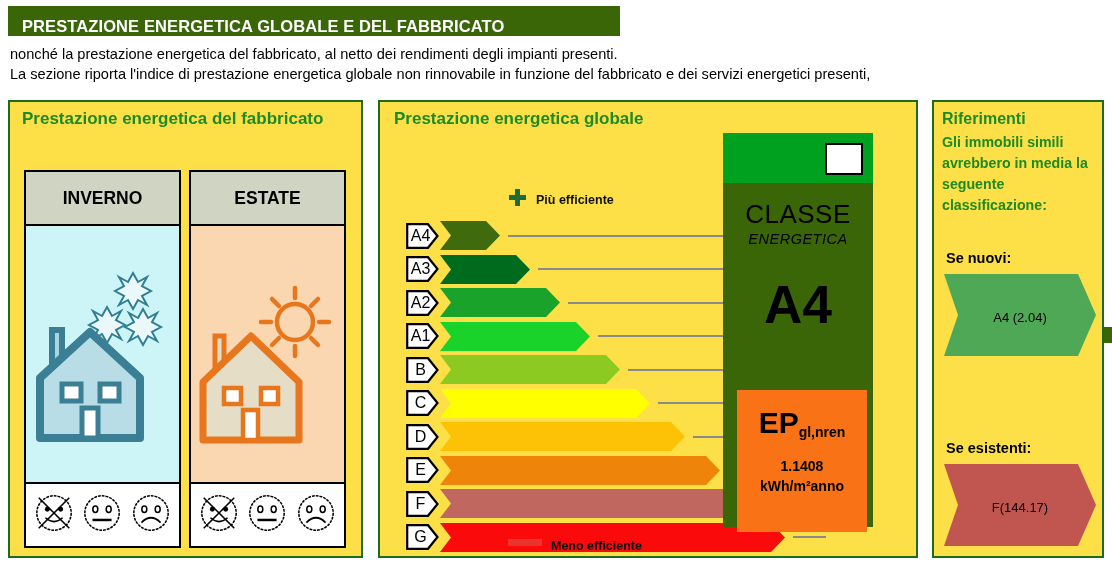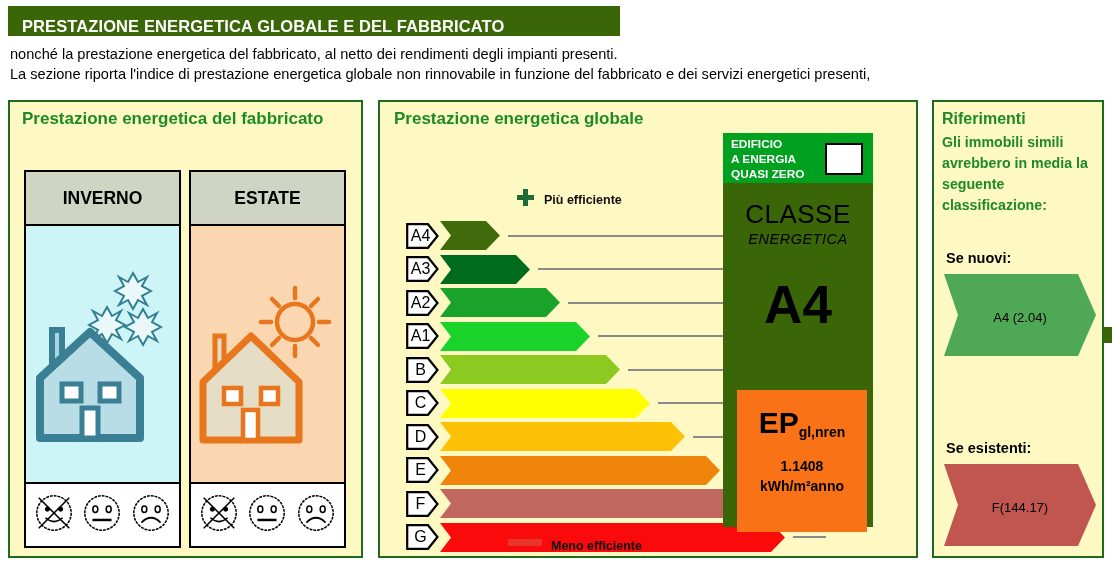--- a/index.html
+++ b/index.html
@@ -9,21 +9,21 @@
   .header-bar{position:absolute;left:8px;top:6px;width:612px;height:30px;background:#3a6608;
     display:flex;align-items:flex-end;}
   .header-bar .title{color:#ffffff;font-weight:bold;font-size:16.5px;letter-spacing:.1px;
     padding-left:14px;white-space:nowrap;}
 
   .intro{position:absolute;left:10px;top:44px;width:1086px;font-size:14.6px;color:#000;
     line-height:20px;}
   .intro div{white-space:nowrap;}
 
   
-  .panel{position:absolute;border:2px solid #1d6b1d;background:#fef9c3;box-sizing:border-box;}
+  .panel{position:absolute;border:2px solid #1d6b1d;background:#fde047;box-sizing:border-box;}
   #panel-fabbricato{left:8px;top:100px;width:355px;height:458px;}
   #panel-globale{left:378px;top:100px;width:540px;height:458px;}
   #panel-riferimenti{left:932px;top:100px;width:172px;height:458px;}
 
   .panel-title{color:#1d8a26;font-weight:bold;font-size:17px;line-height:21px;}
   #panel-fabbricato .panel-title{position:absolute;left:12px;top:6px;width:320px;}
   #panel-globale .panel-title{position:absolute;left:14px;top:6px;}
   #panel-riferimenti .panel-title{position:absolute;left:8px;top:6px;font-size:16px;}
 
   
@@ -33,21 +33,21 @@
     display:flex;align-items:center;justify-content:center;font-weight:bold;font-size:17.5px;color:#000;}
   .season-body{height:256px;position:relative;border-bottom:2px solid #000;}
   .season-body.winter{background:#cdf5f7;}
   .season-body.summer{background:#fad7b0;}
   .season-faces{height:62px;display:flex;align-items:center;justify-content:space-around;background:#fff;padding:0 4px;}
 
   .house-wrap{position:absolute;left:0;top:0;width:100%;height:100%;}
 
   
   .scale{position:absolute;left:26px;top:118px;width:420px;}
-  .plus-legend{position:absolute;left:136px;top:86px;display:flex;align-items:center;gap:9px;text-align:right;}
+  .plus-legend{position:absolute;left:128px;top:86px;display:flex;align-items:center;gap:9px;text-align:right;}
   .plus-legend .lbl{font-size:12.5px;font-weight:bold;color:#111;}
   .minus-legend{position:absolute;left:128px;top:437px;display:flex;align-items:flex-start;gap:9px;}
   .minus-legend .lbl{font-size:12.5px;font-weight:bold;color:#111;}
   .minus-bar{width:34px;height:7px;background:#e8342b;}
 
   .row{position:relative;height:31px;margin-bottom:2.5px;display:flex;align-items:center;}
   .tag{width:33px;height:26px;position:relative;flex:0 0 auto;}
   .tag svg{display:block;}
   .tag .tagtext{position:absolute;left:3px;top:0;width:23px;height:26px;
     display:flex;align-items:center;justify-content:center;font-size:16px;color:#000;}
@@ -371,25 +371,20 @@
   </div>
 
   <span class="bigarrow">
     <svg width="32" height="56" viewBox="0 0 32 56">
       <path d="M0 28 L20 6 L20 20 L32 20 L32 36 L20 36 L20 50 Z" fill="#3a6608"></path>
     </svg>
   </span>
 </div>
 
 <div class="nzeb">
-  <div class="txt">
-    <div>EDIFICIO</div>
-    <div>A ENERGIA</div>
-    <div>QUASI ZERO</div>
-  </div>
   <div class="chk"></div>
 </div>
 
 <div class="classbox">
   <div class="cl1">CLASSE</div>
   <div class="cl2">ENERGETICA</div>
   <div class="clval">A4</div>
   <div class="epbox">
     <div class="ep">
       <span class="big">EP</span><span class="sub">gl,nren</span>

